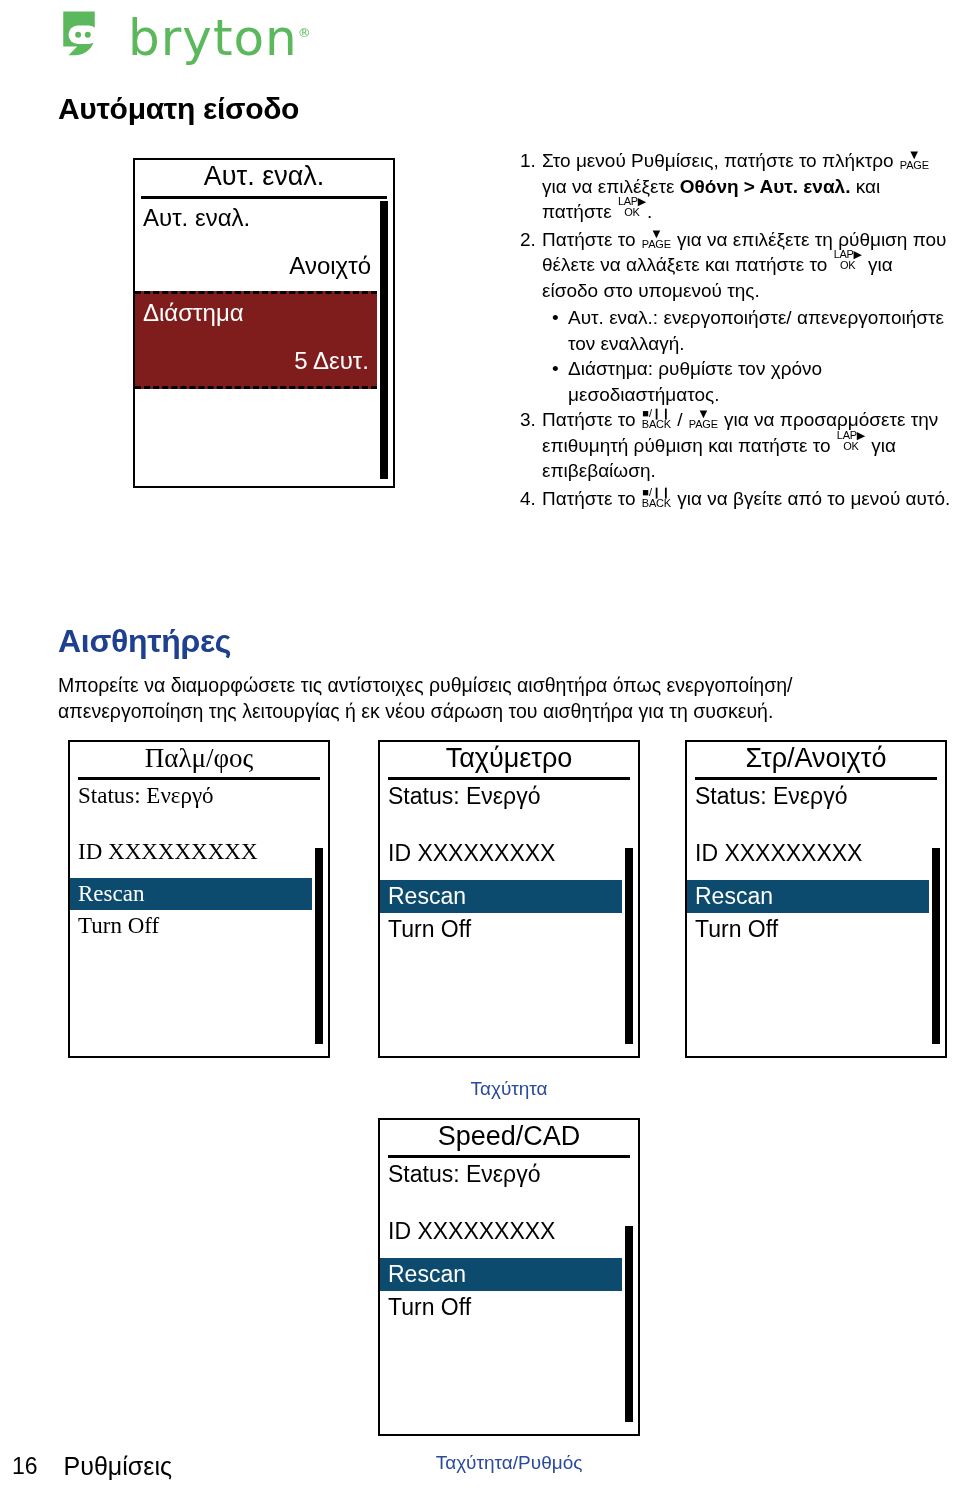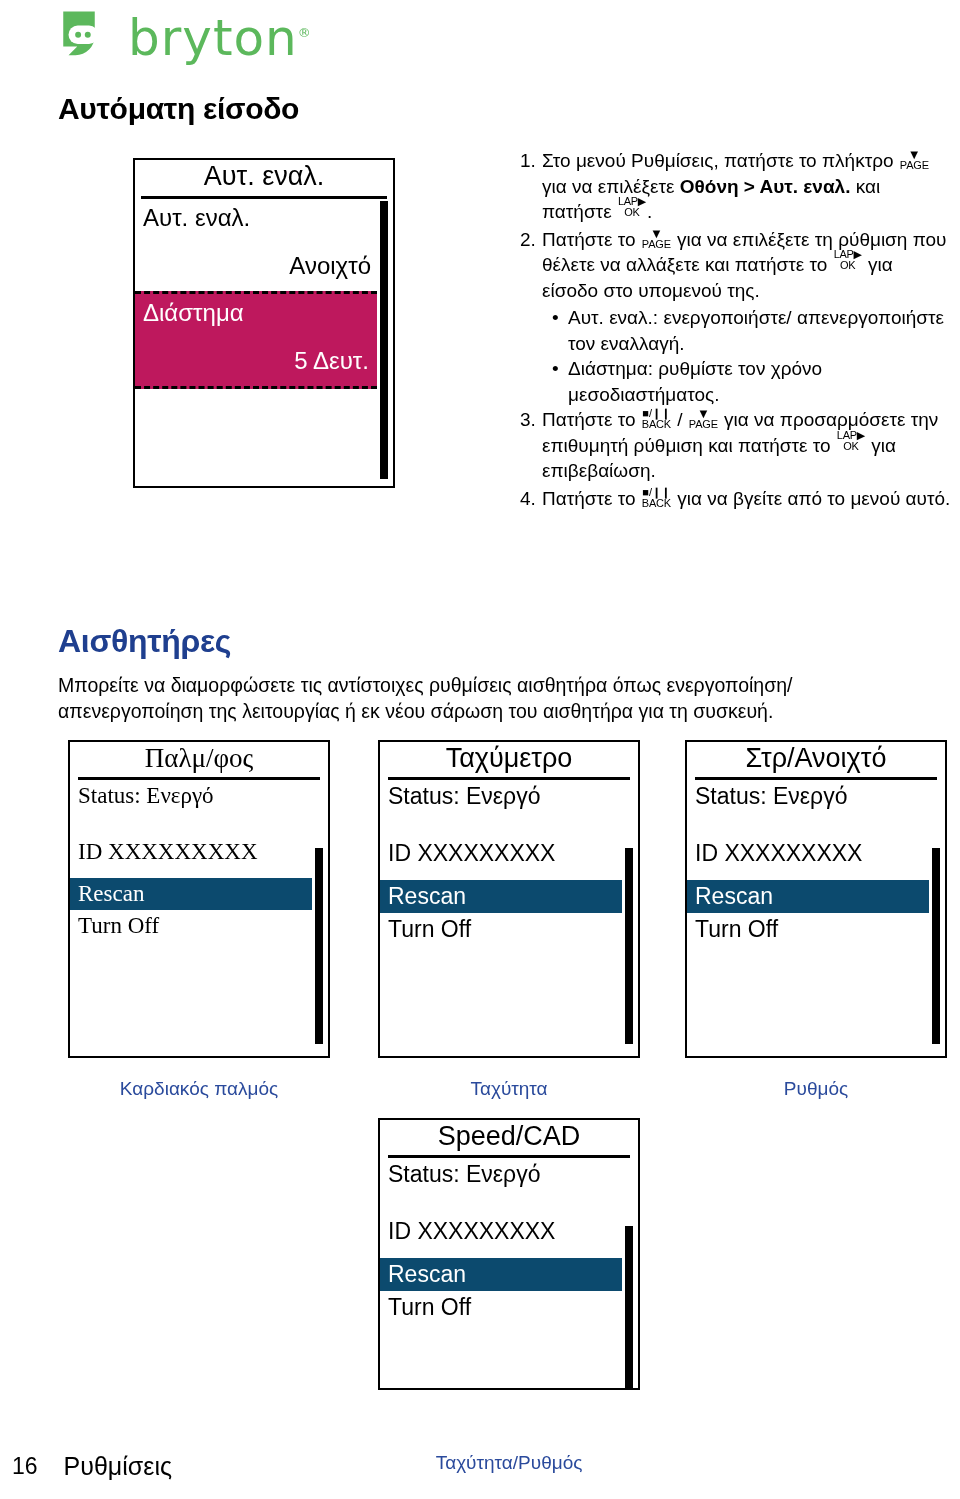--- a/index.html
+++ b/index.html
@@ -71,21 +71,21 @@
     position: absolute; right: 5px;
     width: 8px; background: #000;
   }
 
   
   #device-autoscroll { left: 133px; top: 158px; width: 262px; height: 330px; }
   #device-autoscroll .dev-title { font-size: 27px; padding-top: 1px; }
   #device-autoscroll .blk { position: relative; }
   #device-autoscroll .r1 { height: 48px; font-size: 24px; }
   #device-autoscroll .r2 { height: 44px; font-size: 24px; }
-  #device-autoscroll .seg-inv { background:#be185d; color:#fff; }
+  #device-autoscroll .seg-inv { background:#7f1d1d; color:#fff; }
 
   
   .instructions {
     position: absolute; left: 520px; top: 148px; width: 432px;
     font-size: 19px; line-height: 25.5px;
   }
   .ins-item { display: flex; margin-bottom: 2px; }
   .ins-num { width: 22px; flex: 0 0 22px; }
   .ins-txt { flex: 1; }
   .sub-item { display: flex; margin-left: 32px; }
@@ -111,21 +111,21 @@
   .sensor { width: 262px; height: 318px; }
   .sensor .dev-title { font-size: 27px; padding: 1px 0 3px 0; }
   .sensor .dev-rule { height: 3px; margin: 0 8px; }
   .sensor .srow { font-size: 23px; padding: 3px 0 3px 8px; white-space: nowrap; }
   .sensor .sgap { height: 24px; }
   .sensor .sinv { background: #0c4a6e; color: #fff; }
 
   #sensor-hr     { left: 68px;  top: 740px; font-family: Liberation Serif, serif; }
   #sensor-speed  { left: 378px; top: 740px; }
   #sensor-cad    { left: 685px; top: 740px; }
-  #sensor-speedcad { left: 378px; top: 1118px; width: 262px; height: 272px; }
+  #sensor-speedcad { left: 378px; top: 1118px; width: 262px; height: 318px; }
 
   .caption {
     position: absolute;
     font-size: 19px; color: #2a4a9c; text-align: center; width: 262px;
   }
   #caption-hr    { left: 68px;  top: 1078px; }
   #caption-speed { left: 378px; top: 1078px; }
   #caption-cad   { left: 685px; top: 1078px; }
   #caption-speedcad { left: 378px; top: 1452px; }
 
@@ -250,23 +250,21 @@
         <div class="scrollbar" style="top: 68px; height: 196px;"></div>
         <div class="srow">Status: Ενεργό</div>
         <div class="sgap"></div>
         <div class="srow">ID XXXXXXXXX</div>
         <div style="height: 10px;"></div>
         <div class="srow sinv" style="margin-right: 16px;">Rescan</div>
         <div class="srow">Turn Off</div>
       </div>
     </div>
 
-  <div class="caption" id="caption-hr">Καρδιακός παλμός</div>
   <div class="caption" id="caption-speed">Ταχύτητα</div>
-  <div class="caption" id="caption-cad">Ρυθμός</div>
   <div class="caption" id="caption-speedcad">Ταχύτητα/Ρυθμός</div>
 
   <div class="footer">
     <span class="pagenum">16</span>
     <span class="sect">Ρυθμίσεις</span>
   </div>
 
 </div>
 
 </body></html>

